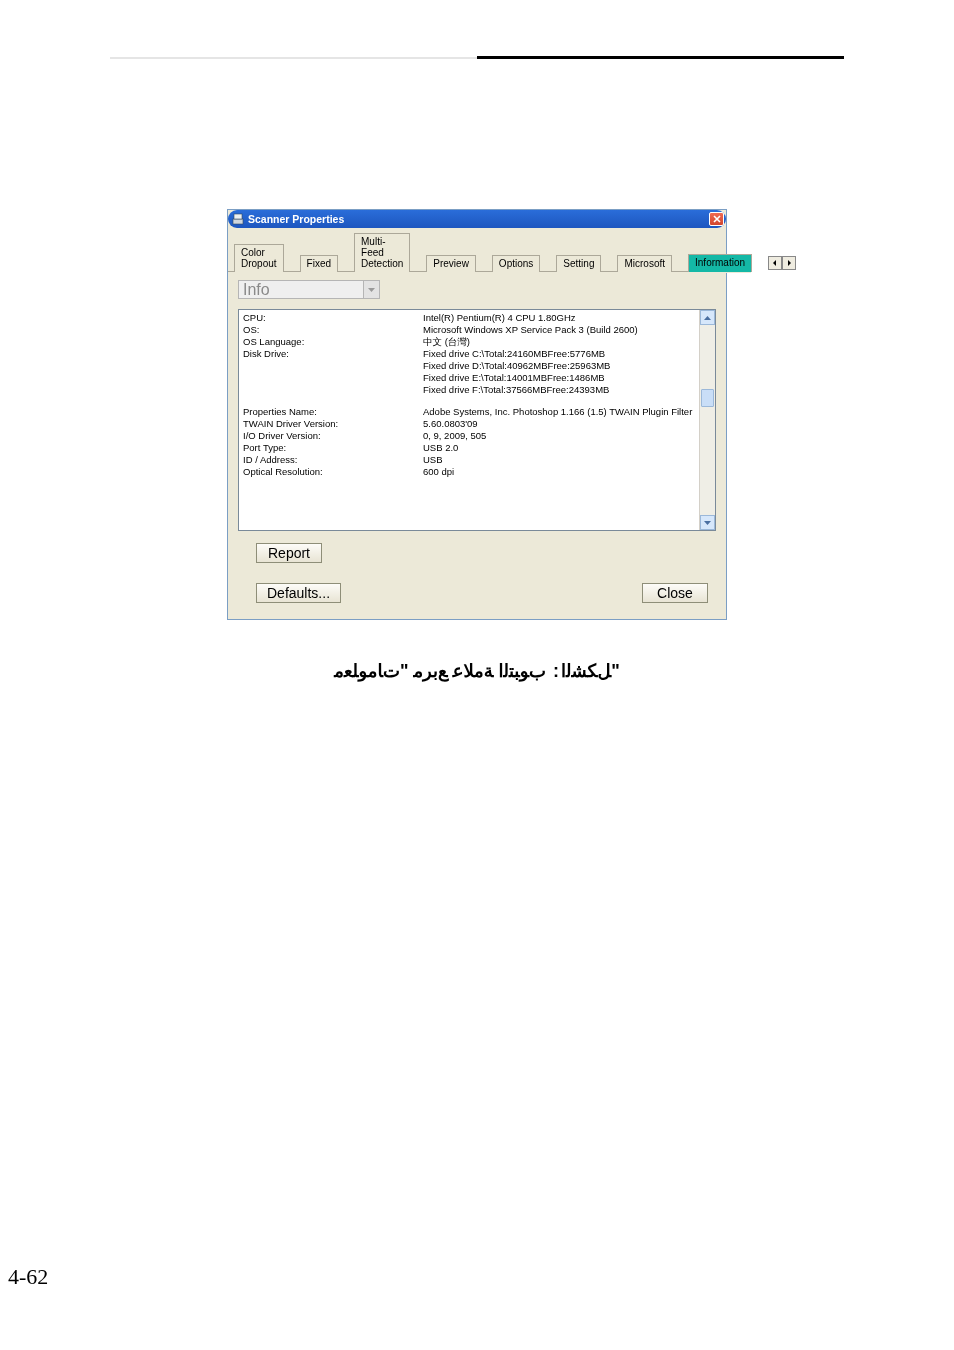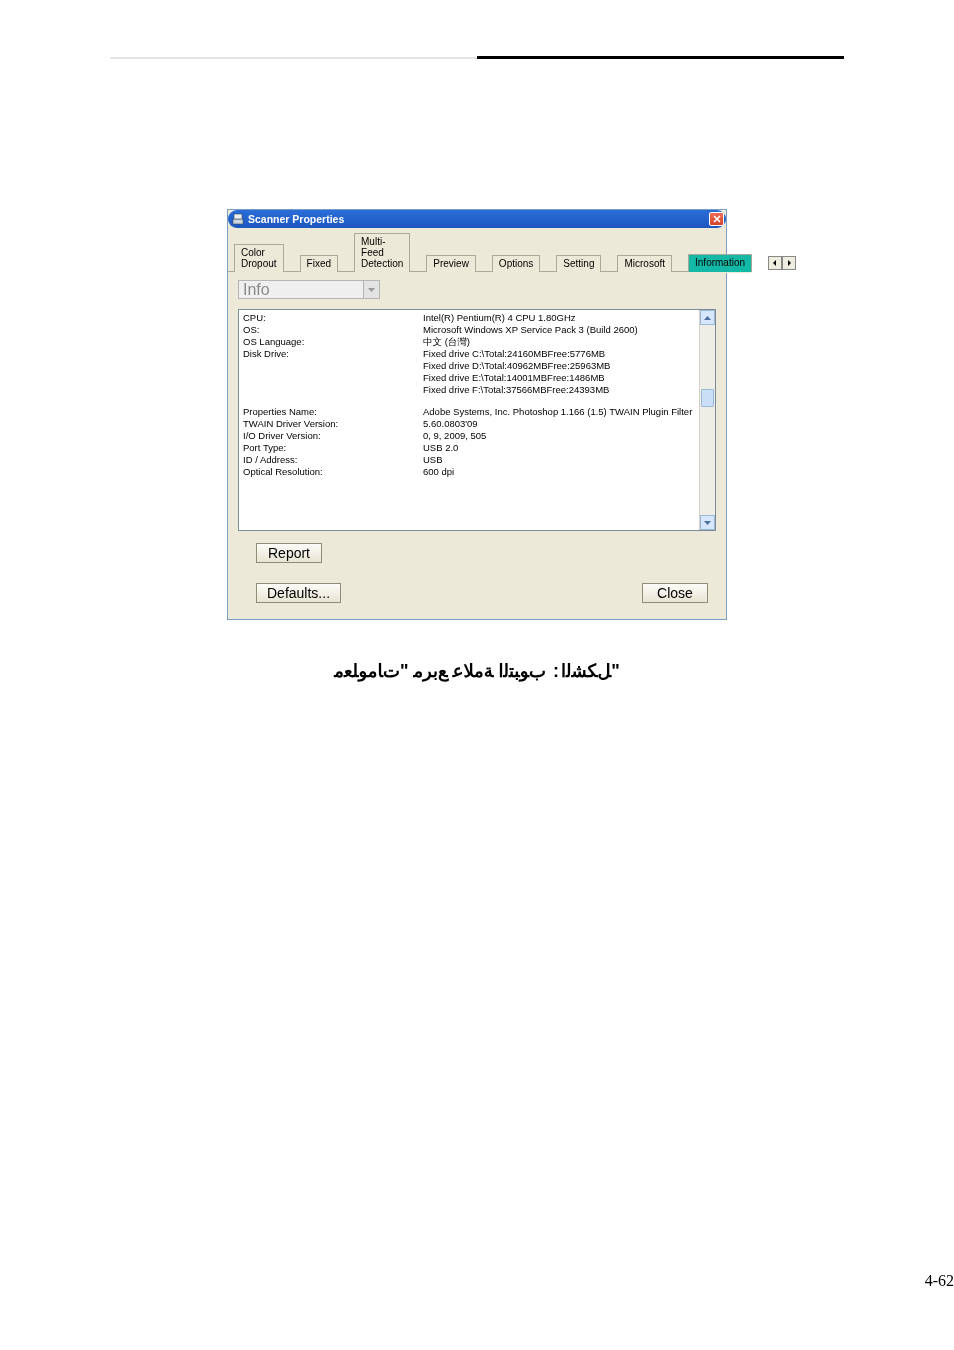--- a/index.html
+++ b/index.html
@@ -29,24 +29,24 @@
   .header-rule .dark {
     flex: 1 1 50%;
     height: 3px;
     background: #000;
   }
   .header-gap {
     height: 150px;
   }
   .page-number {
     position: absolute;
-    left: 16px; right: 0;
+    left: 8px; right: 0;
     bottom: 60px;
-    text-align: right;
-    font-size: 16px;
+    text-align: left;
+    font-size: 22px;
     color: #000;
   }
   .caption {
     text-align: center;
     font-size: 18px;
     margin-top: 40px;
     color: #000;
     font-family: Arial, sans-serif;
     font-weight: bold;
   }

